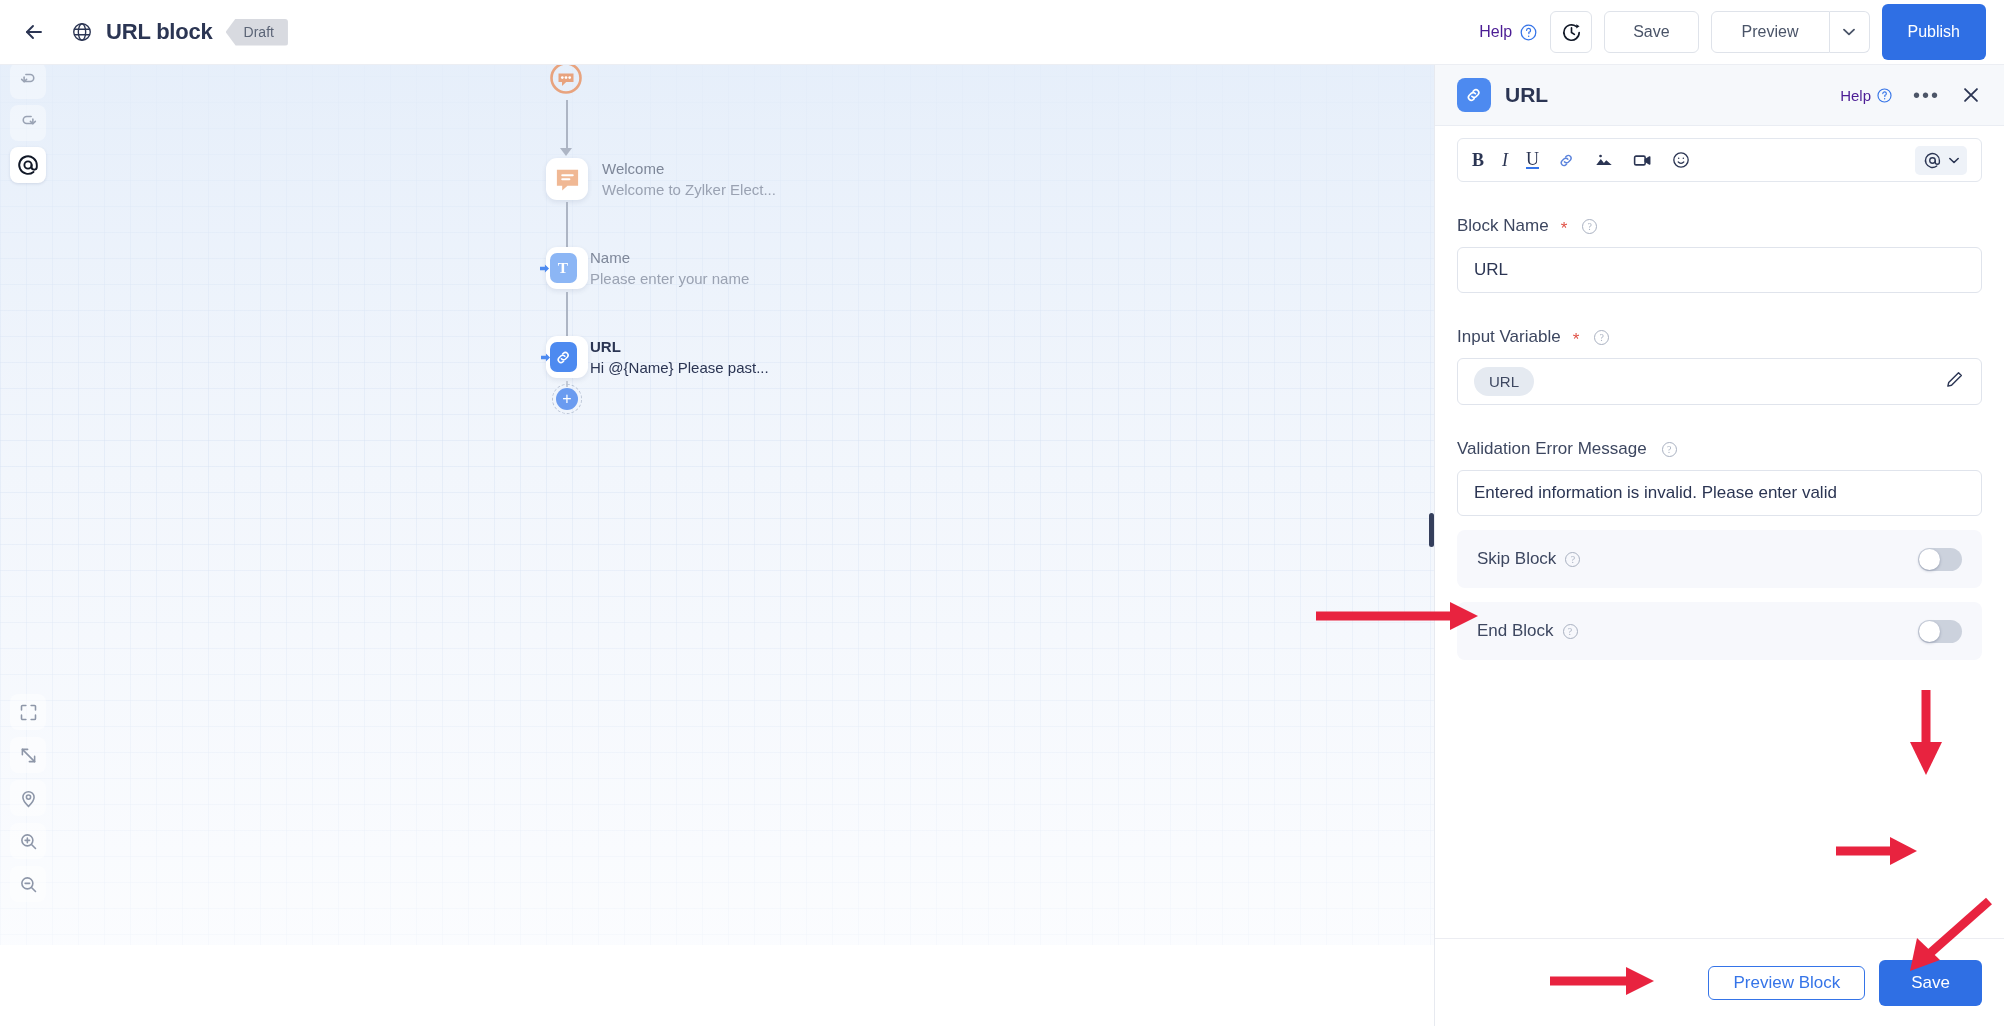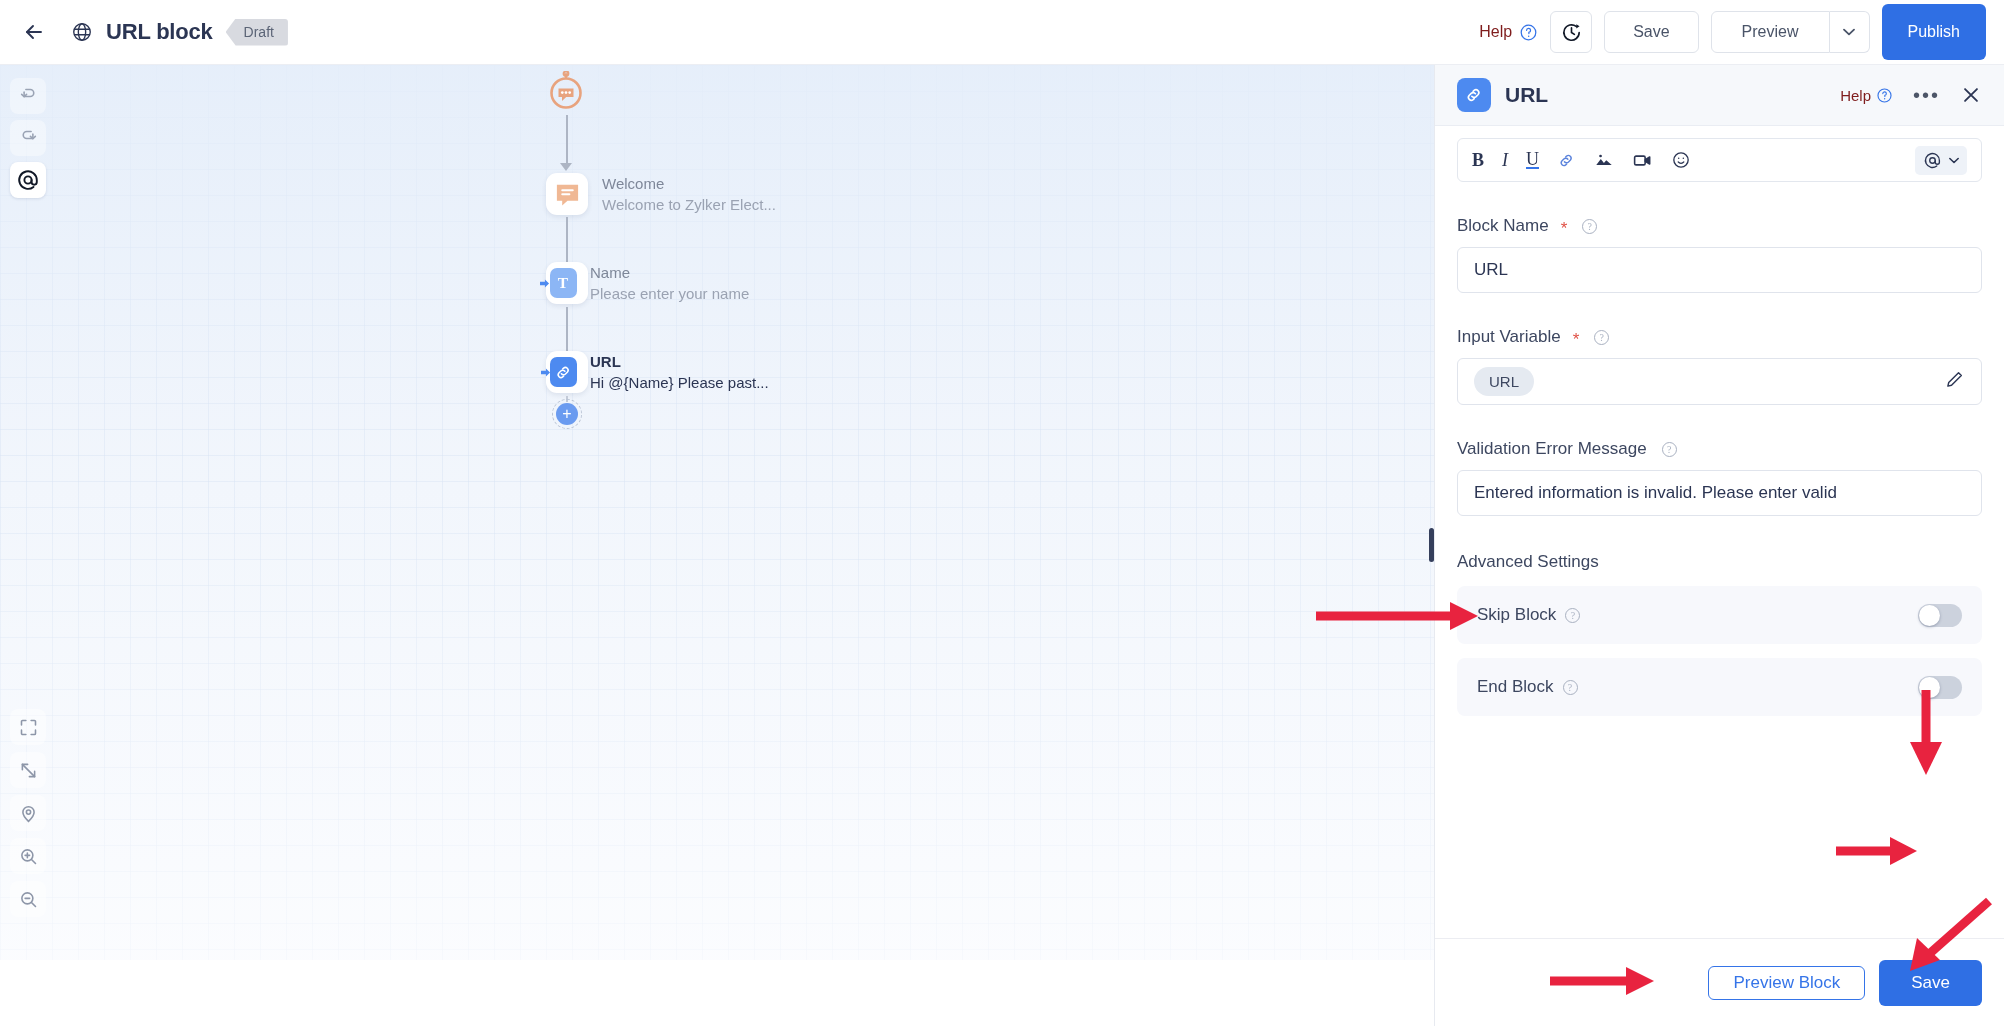--- a/index.html
+++ b/index.html
@@ -31,21 +31,21 @@
   .draft-badge{
     margin-left:13px; height:27px; display:flex;align-items:center;
     padding:0 14px 0 18px; background:#d8dae0; color:#5b6476;
     font-size:14px; border-radius:3px;
     clip-path: polygon(10px 0, 100% 0, 100% 100%, 10px 100%, 0 50%);
   }
   .topbar-right{
     margin-left:auto; display:flex; align-items:center; padding-right:18px; gap:12px;
   }
   .help-link{
-    display:flex; align-items:center; gap:7px; color:#7f1d1d; font-size:16px; cursor:pointer;
+    display:flex; align-items:center; gap:7px; color:#4c1d95; font-size:16px; cursor:pointer;
   }
   .icon-box{
     width:42px;height:42px;border:1px solid #dfe3ea;border-radius:6px;background:#fff;
     display:flex;align-items:center;justify-content:center;cursor:pointer;
   }
   .btn{
     height:42px; border:1px solid #dfe3ea; background:#fff; border-radius:6px;
     font-size:16px; color:#4a5468; display:flex;align-items:center;justify-content:center;
     padding:0 28px; cursor:pointer; font-family:inherit;
   }
@@ -56,21 +56,21 @@
     background:#fff;display:flex;align-items:center;justify-content:center;cursor:pointer;
   }
   .btn-primary{
     height:56px;background:#2f6fe4;color:#fff;border:none;border-radius:6px;
     font-size:16px;padding:8px 26px;display:flex;align-items:center;justify-content:center;cursor:pointer;
     font-family:inherit;
   }
 
   
   .canvas{
-    position:absolute; left:0; top:65px; width:1434px; height:895px;
+    position:absolute; left:0; top:50px; width:1434px; height:895px;
     background:
       linear-gradient(to bottom, rgba(229,238,250,.95) 0%, rgba(240,245,252,.6) 45%, rgba(252,253,255,.85) 100%),
       repeating-linear-gradient(to right, rgba(176,198,230,.45) 0 1px, transparent 1px 26px),
       repeating-linear-gradient(to bottom, rgba(176,198,230,.45) 0 1px, transparent 1px 26px),
       #f4f7fc;
     overflow:hidden;
   }
   .left-tools{
     position:absolute; left:10px; top:13px; display:flex; flex-direction:column; gap:6px; z-index:10;
   }
@@ -501,21 +501,20 @@
     </div>
 
     <div class="field-label">
       <span>Validation Error Message</span>
       <span class="qmark">?</span>
     </div>
     <div class="input" id="validation-error-input">
       <span>Entered information is invalid. Please enter valid</span>
     </div>
 
-    <div class="adv-title">Advanced Settings</div>
 
     <div class="toggle-row">
       <div class="toggle-label">
         <span>Skip Block</span>
         <span class="qmark">?</span>
       </div>
       <div class="switch">
           <div class="knob"></div>
         </div>
     </div>

